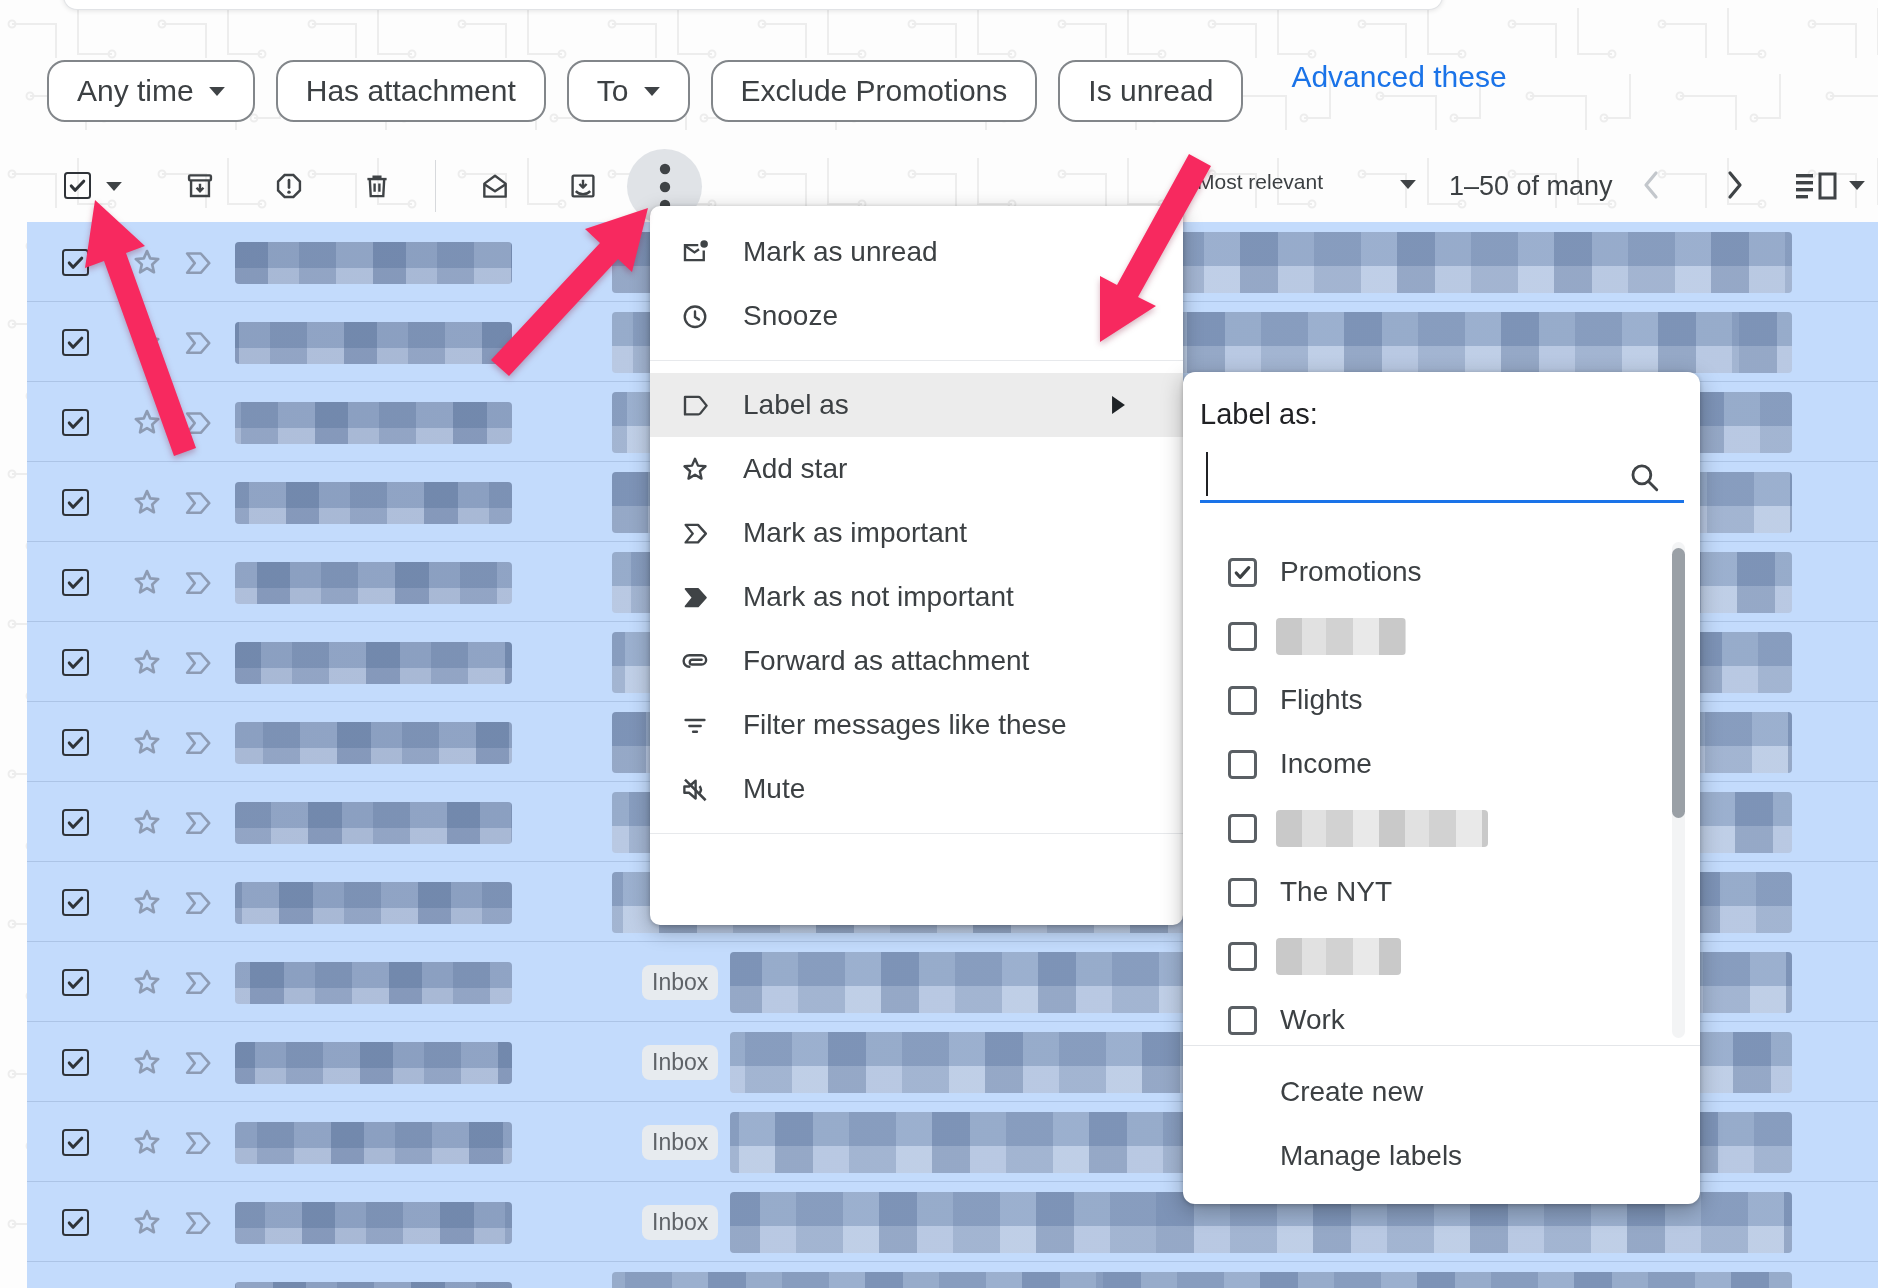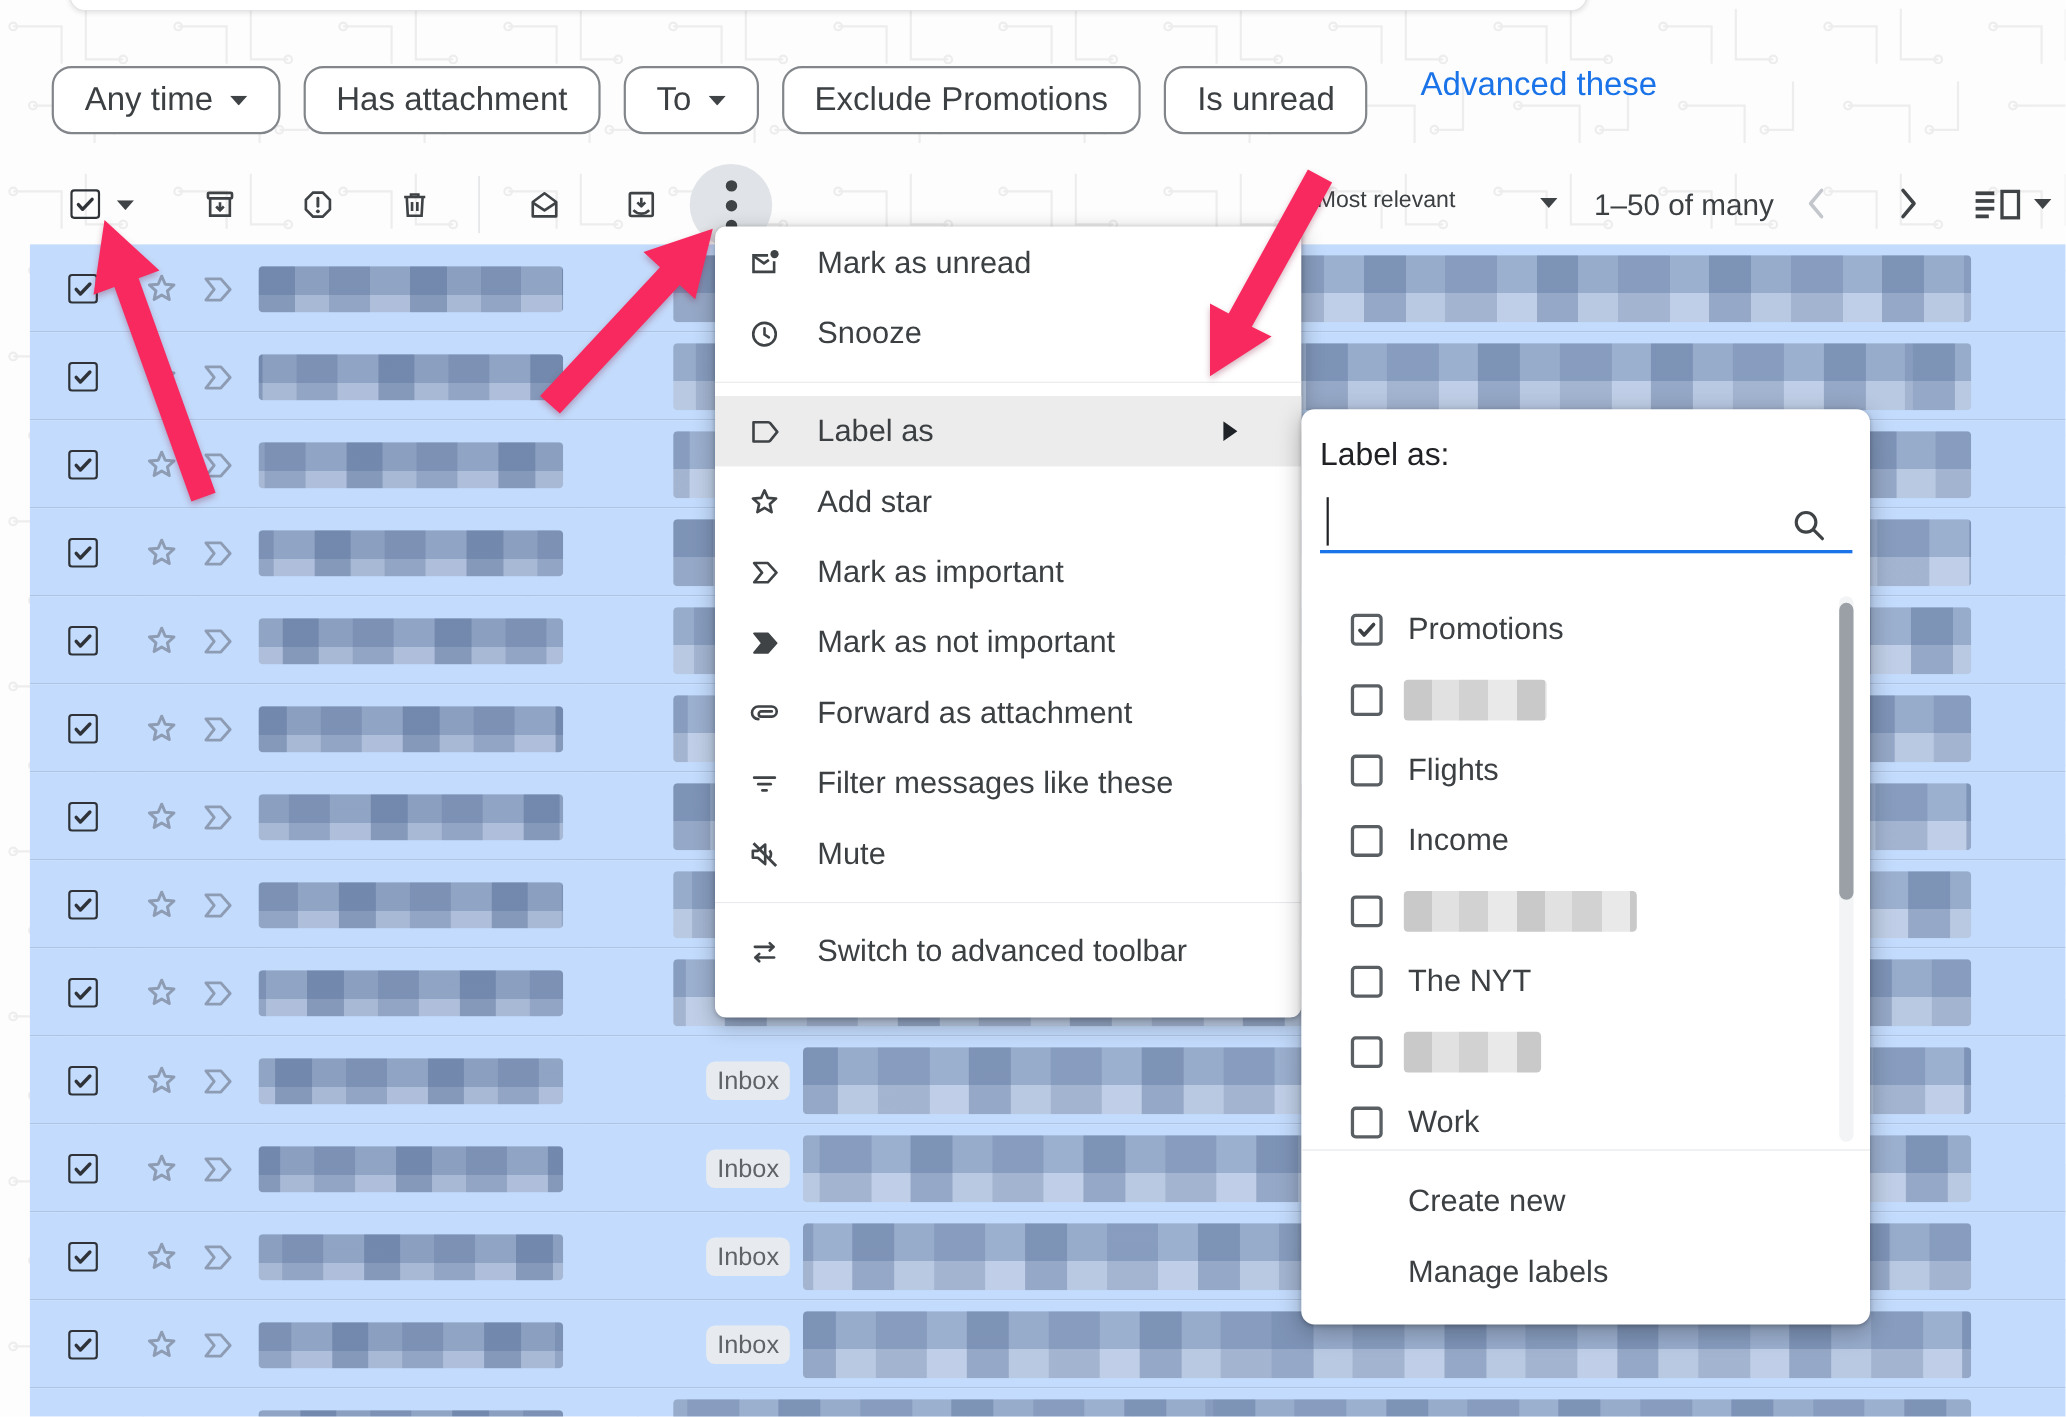--- a/index.html
+++ b/index.html
@@ -72,21 +72,21 @@
     background-image:
       repeating-linear-gradient(90deg, rgba(70,95,138,.36) 0 38px, rgba(70,95,138,.07) 38px 74px, rgba(70,95,138,.25) 74px 121px, rgba(70,95,138,.02) 121px 157px),
       linear-gradient(180deg,#9db1d0 0 56%,#c2d1e9 56% 100%);
     background-position:calc(var(--i,0)*-53px) 0,0 0}
   .row.has-chip .cblob{left:703px;width:1062px}
   .ichip{position:absolute;left:615px;top:23px;height:35px;line-height:35px;padding:0 10px;
     border-radius:8px;background:rgba(233,236,238,.93);color:var(--chip-text);font-size:23px}
 
   
   .context-menu{position:absolute;left:650px;top:206px;width:533px;height:719px;background:#fff;border-radius:10px;
-    box-shadow:0 6px 20px rgba(0,0,0,.28),0 1px 4px rgba(0,0,0,.22);z-index:30;padding-top:1px}
+    box-shadow:0 6px 20px rgba(0,0,0,.28),0 1px 4px rgba(0,0,0,.22);z-index:30;padding-top:14px}
   .m-item{position:relative;display:flex;align-items:center;height:64px;padding-left:30px;cursor:pointer}
   .m-item.highlight{background:#ececec}
   .m-item .mi{width:30px;height:30px;color:#3f4346;flex:none}
   .m-item .ml{margin-left:33px;font-size:28px;color:#3c4043;white-space:nowrap}
   .m-div{height:1px;background:#e7e9ec;margin:12px 0}
   .sub-arrow{position:absolute;right:58px;top:23px;width:13px;height:18px;fill:#1f2327}
 
   
   .label-panel{position:absolute;left:1183px;top:372px;width:517px;height:832px;background:#fff;border-radius:12px;
     box-shadow:0 6px 22px rgba(0,0,0,.28),0 1px 4px rgba(0,0,0,.22);z-index:40;overflow:hidden}
@@ -600,31 +600,20 @@
       <svg class="mi" viewBox="0 0 24 24">
         <g fill="none" stroke="currentColor" stroke-width="1.9" stroke-linejoin="round">
             <path d="M3.5 10v5h3.7l5.3 4.6V5.4L7.2 10z"></path>
             <path d="M15.6 9.7a4.4 4.4 0 0 1 0 5.6"></path>
           </g>
         <path d="M4 4.5L20.5 21" stroke="currentColor" stroke-width="2"></path>
       </svg>
       <span class="ml">Mute</span>
     </div>
     <div class="m-div"></div>
-    <div class="m-item">
-      <svg class="mi" viewBox="0 0 24 24">
-        <g fill="none" stroke="currentColor" stroke-width="1.9" stroke-linecap="round" stroke-linejoin="round">
-            <path d="M5 8.6h13.4"></path>
-            <path d="M15.8 5.9l2.8 2.7-2.8 2.7"></path>
-            <path d="M19 16.4H5.6"></path>
-            <path d="M8.2 13.7l-2.8 2.7 2.8 2.7"></path>
-          </g>
-      </svg>
-      <span class="ml">Switch to advanced toolbar</span>
-    </div>
   </div>
 
   <div class="label-panel">
     <div class="lp-title">Label as:</div>
     <div class="lp-cursor"></div>
     <div class="lp-underline"></div>
     <svg class="lp-search-icon" viewBox="0 0 24 24">
       <circle cx="10.5" cy="10.5" r="6.3" fill="none" stroke="currentColor" stroke-width="2"></circle>
       <path d="M15.2 15.2L21 21" stroke="currentColor" stroke-width="2" stroke-linecap="round"></path>
     </svg>

